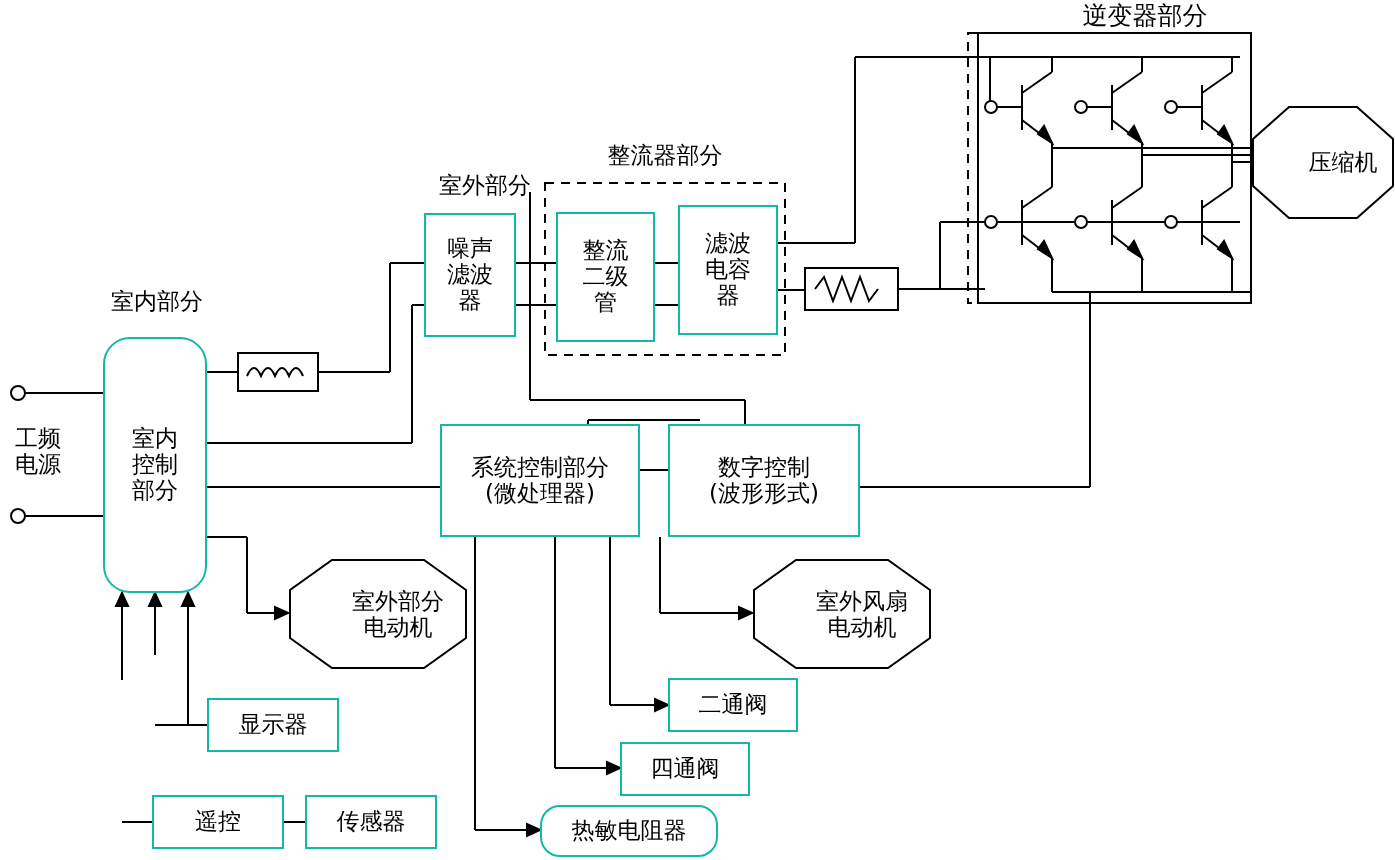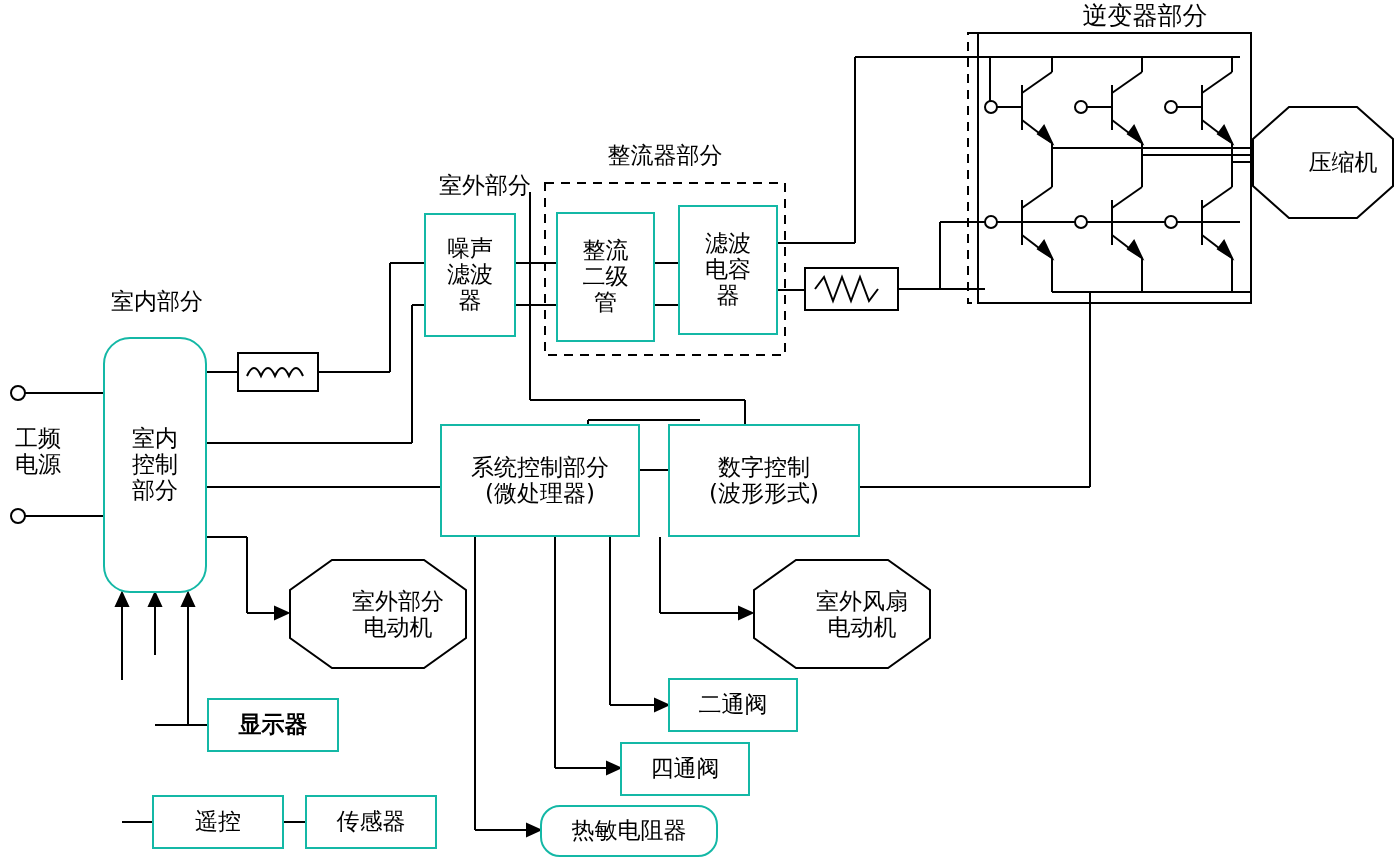--- a/index.html
+++ b/index.html
@@ -214,21 +214,21 @@
 
   <div class="node" style="left:668px;top:424px;width:192px;height:113px;font-size:23px;">数字控制
 (波形形式)</div>
 
   <div class="node" style="left:668px;top:678px;width:130px;height:54px;font-size:23px;">二通阀</div>
 
   <div class="node" style="left:620px;top:742px;width:130px;height:54px;font-size:23px;">四通阀</div>
 
   <div class="node" style="left:540px;top:805px;width:178px;height:52px;font-size:23px;border-radius:20px;">热敏电阻器</div>
 
-  <div class="node" style="left:207px;top:698px;width:132px;height:54px;font-size:23px;font-weight:bold;">显示器</div>
+  <div class="node" style="left:207px;top:698px;width:132px;height:54px;font-size:23px;">显示器</div>
 
   <div class="node" style="left:152px;top:795px;width:132px;height:54px;font-size:23px;">遥控</div>
 
   <div class="node" style="left:305px;top:795px;width:132px;height:54px;font-size:23px;">传感器</div>
 
   <div class="octwrap" style="left:1251px;top:105px;width:144px;height:115px;">
     <svg width="144" height="115" viewBox="0 0 144 115">
         <polygon points="38,2 106,2 142,34 142,81 106,113 38,113 2,81 2,34" fill="#fff" stroke="#000" stroke-width="2"></polygon>
       </svg>
     <div class="txt" style="font-size:23px;">压缩机</div>

